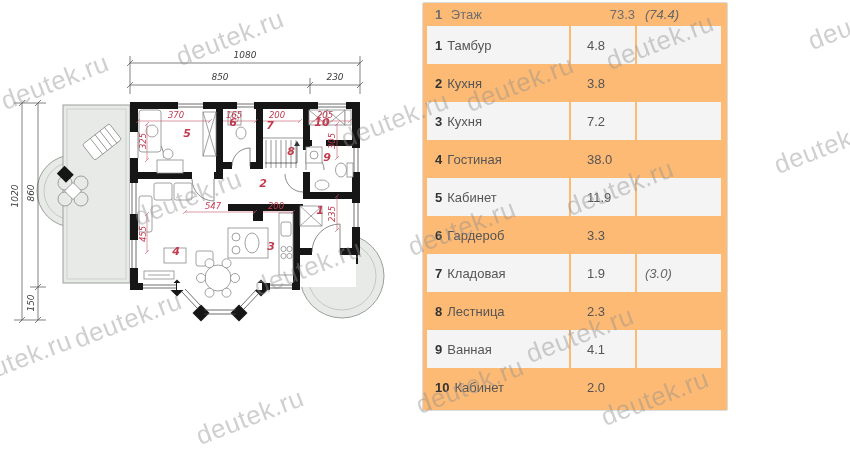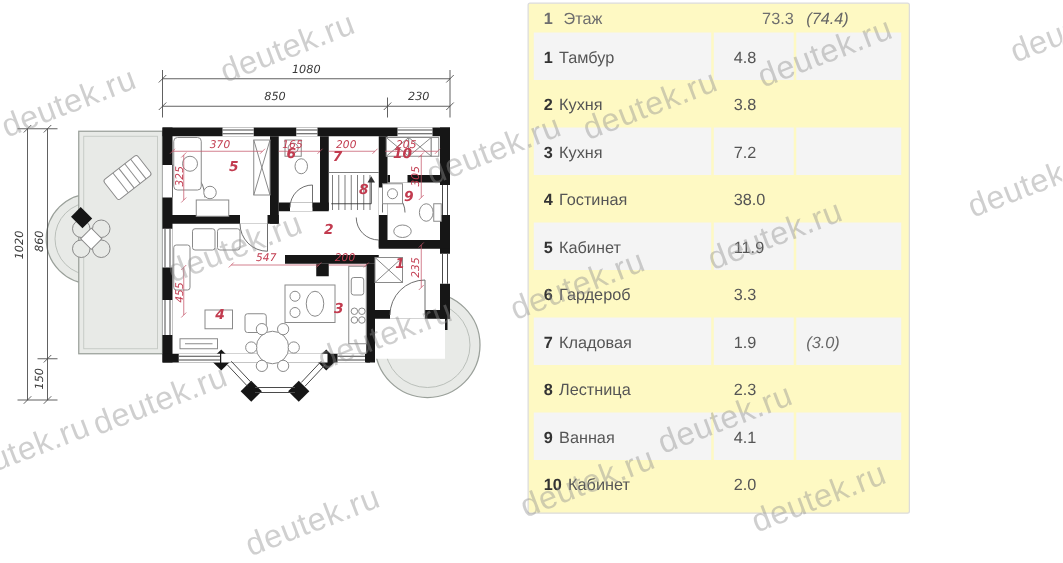--- a/index.html
+++ b/index.html
@@ -10,21 +10,21 @@
       font-size:26px;color:#8f8f8f;opacity:.42;letter-spacing:.5px;
       white-space:nowrap;pointer-events:none;z-index:6;}
   
   #plan{position:absolute;left:0;top:0;z-index:1;}
   .dim-black{font-family:"DejaVu Sans",sans-serif;font-style:italic;font-size:9px;fill:#3a3a3a;}
   .dim-red{font-family:"DejaVu Sans",sans-serif;font-style:italic;font-size:8.5px;fill:#c23b4f;}
   .room-num{font-family:"DejaVu Sans",sans-serif;font-style:italic;font-weight:600;
             font-size:11px;fill:#c23b4f;}
   
   .floor-table{position:absolute;left:422px;top:2px;width:304px;z-index:2;
-               border:1px solid #dcdcdc;border-radius:2px;background:#fef9c3;
+               border:1px solid #dcdcdc;border-radius:2px;background:#fdba74;
                font-size:13px;}
   .t-header{display:flex;align-items:center;height:23px;color:#6e6e6e;}
   .t-header .h-num{font-weight:bold;margin-right:5px;}
   .t-body{padding-bottom:4px;}
   .t-row{display:flex;height:38px;margin:0 4px;}
   .t-row .cell{display:flex;align-items:center;}
   .cell.name{width:142px;padding-left:8px;box-sizing:border-box;margin-right:2px;}
   .cell.area{width:64px;padding-left:16px;box-sizing:border-box;margin-right:2px;color:#555;}
   .cell.extra{width:84px;padding-left:8px;box-sizing:border-box;color:#666;font-style:italic;}
   .t-header .cell.name{width:146px;padding-left:12px;}

